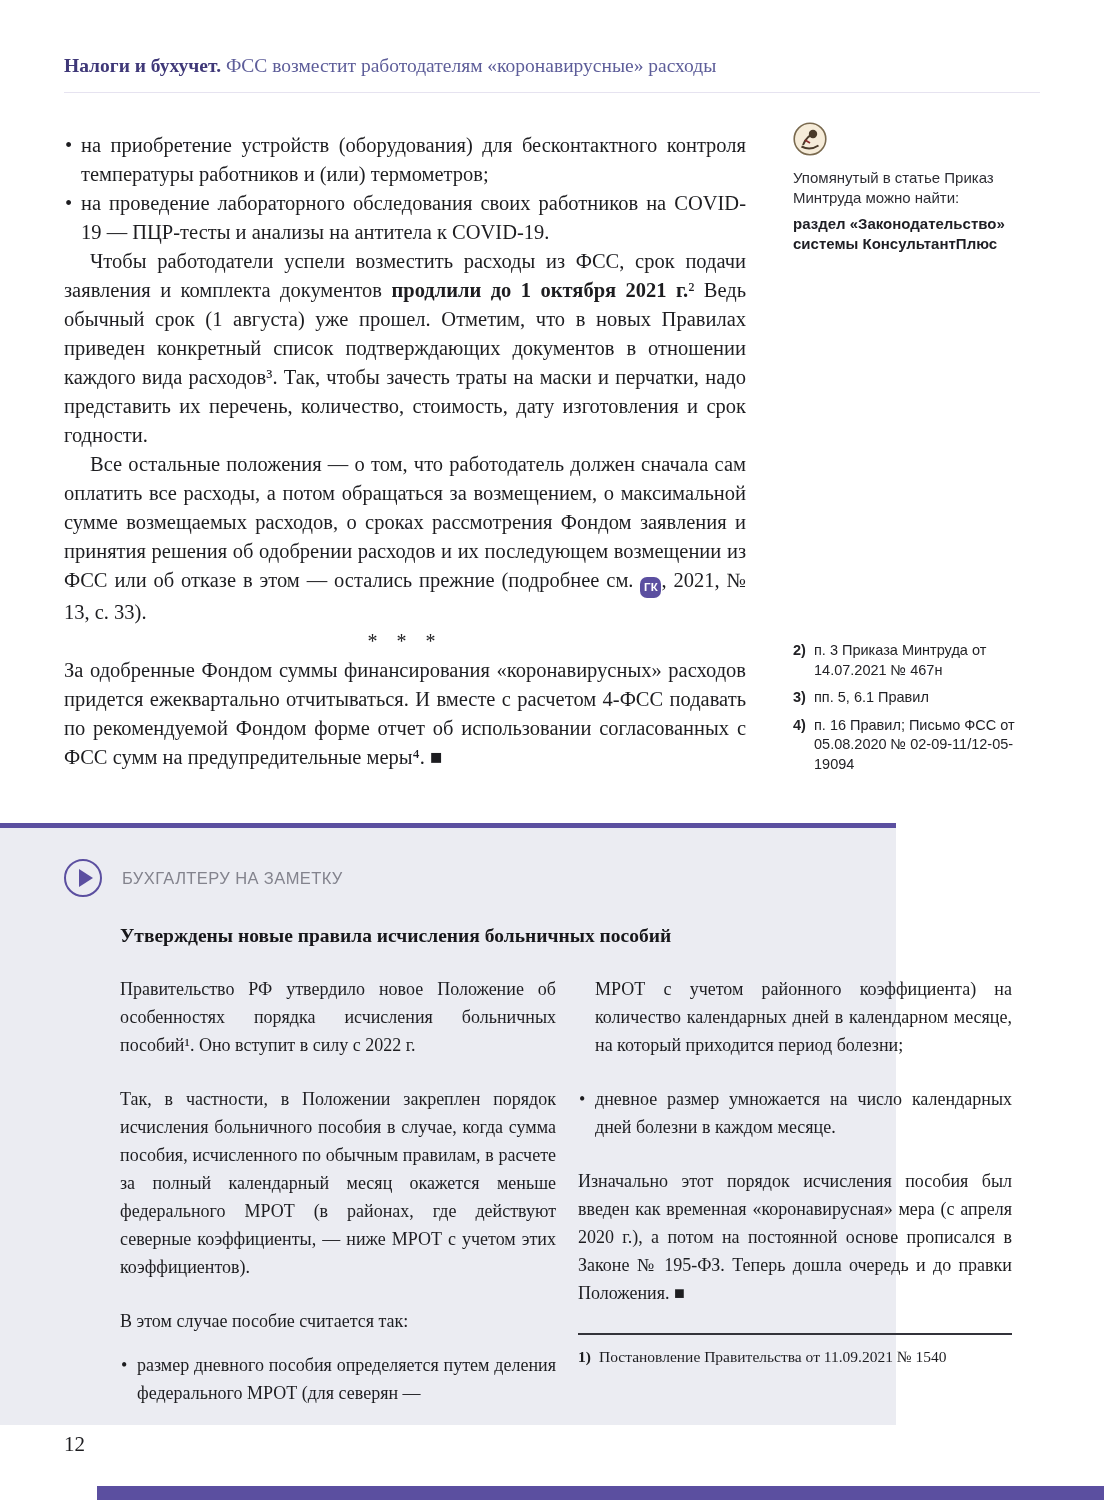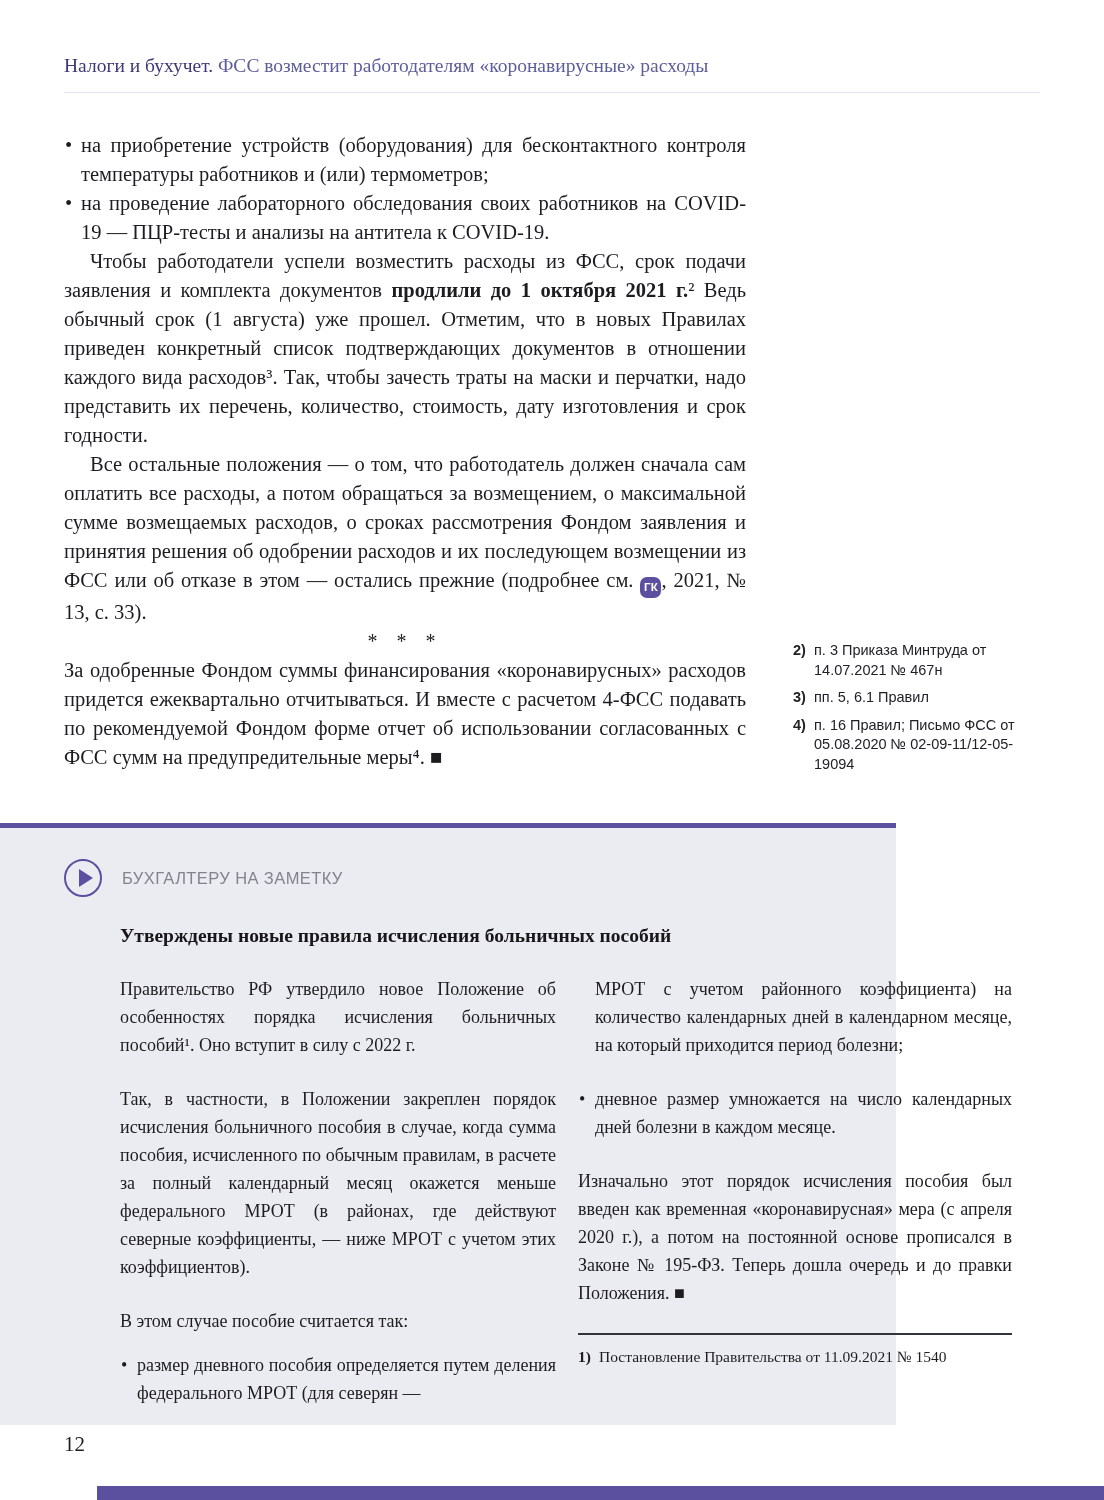--- a/index.html
+++ b/index.html
@@ -4,21 +4,21 @@
 <style>
   * { margin:0; padding:0; box-sizing:border-box; }
   html,body { background:#ffffff; }
   .page {
     position:relative; width:1104px; height:1500px; background:#ffffff;
     font-family:"Liberation Serif","DejaVu Serif",serif; color:#1d1d20; overflow:hidden;
   }
 
   
   .header { position:absolute; left:64px; top:54px; width:976px; font-size:19.5px; line-height:24px; }
-  .header .section { font-weight:normal; color:#3f3878; }
+  .header .section { font-weight:bold; color:#3f3878; }
   .header .title { color:#5d5d99; }
   .header-rule { position:absolute; left:64px; top:92px; width:976px; border-top:1px solid #e6e3f0; }
 
   
   .article { position:absolute; left:64px; top:131px; width:682px; font-size:20.5px; line-height:29px; text-align:justify; hyphens:auto; }
   .article ul { list-style:none; }
   .article li { position:relative; padding-left:17px; }
   .article li::before { content:"\2022"; position:absolute; left:1px; }
   .article p { margin:0; }
   .article p.indent { text-indent:26px; }
@@ -85,20 +85,31 @@
       <li>
         <span>на проведение лабораторного обследования своих работников на COVID-19 — ПЦР-тесты и анализы на антитела к COVID-19.</span>
       </li>
     </ul>
     <p class="indent"><span>Чтобы работодатели успели возместить расходы из ФСС, срок подачи заявления и комплекта документов </span><span class="bold">продлили до 1 октября 2021 г.</span><span>² Ведь обычный срок (1 августа) уже прошел. Отметим, что в новых Правилах приведен конкретный список подтверждающих документов в отношении каждого вида расходов³. Так, чтобы зачесть траты на маски и перчатки, надо представить их перечень, количество, стоимость, дату изготовления и срок годности.</span></p>
     <p class="indent"><span>Все остальные положения — о том, что работодатель должен сначала сам оплатить все расходы, а потом обращаться за возмещением, о максимальной сумме возмещаемых расходов, о сроках рассмотрения Фондом заявления и принятия решения об одобрении расходов и их последующем возмещении из ФСС или об отказе в этом — остались прежние (подробнее см. </span><span class="gk-badge"><span>ГК</span></span><span>, 2021, № 13, с. 33).</span></p>
     <p class="separator">* * *</p>
     <p>За одобренные Фондом суммы финансирования «коронавирусных» расходов придется ежеквартально отчитываться. И вместе с расчетом 4-ФСС подавать по рекомендуемой Фондом форме отчет об использовании согласованных с ФСС сумм на предупредительные меры⁴. ■</p>
   </div>
 
+  <div class="sidebar-note">
+    <svg class="avatar" viewBox="0 0 34 34" width="34" height="34">
+      <circle cx="17" cy="17" r="15.8" fill="#f6ecd9" stroke="#7a6a4f" stroke-width="1.6"></circle>
+      <circle cx="20" cy="12" r="4.2" fill="#4a3b2a"></circle>
+      <path d="M10 23 Q14 13 23 11" stroke="#4a3b2a" fill="none" stroke-width="2"></path>
+      <path d="M8.5 24.5 Q17 29 25.5 23.5" stroke="#4a3b2a" fill="none" stroke-width="2"></path>
+      <path d="M12 18 L17 21" stroke="#8a2b2b" fill="none" stroke-width="1.6"></path>
+    </svg>
+    <div class="plain">Упомянутый в статье Приказ Минтруда можно найти:</div>
+    <div class="bold-ref">раздел «Законодательство» системы КонсультантПлюс</div>
+  </div>
 
   <div class="footnotes">
     <div class="footnote">
       <span class="fn-num">2)</span>
       <span>п. 3 Приказа Минтруда от 14.07.2021 № 467н</span>
     </div>
     <div class="footnote">
       <span class="fn-num">3)</span>
       <span>пп. 5, 6.1 Правил</span>
     </div>

